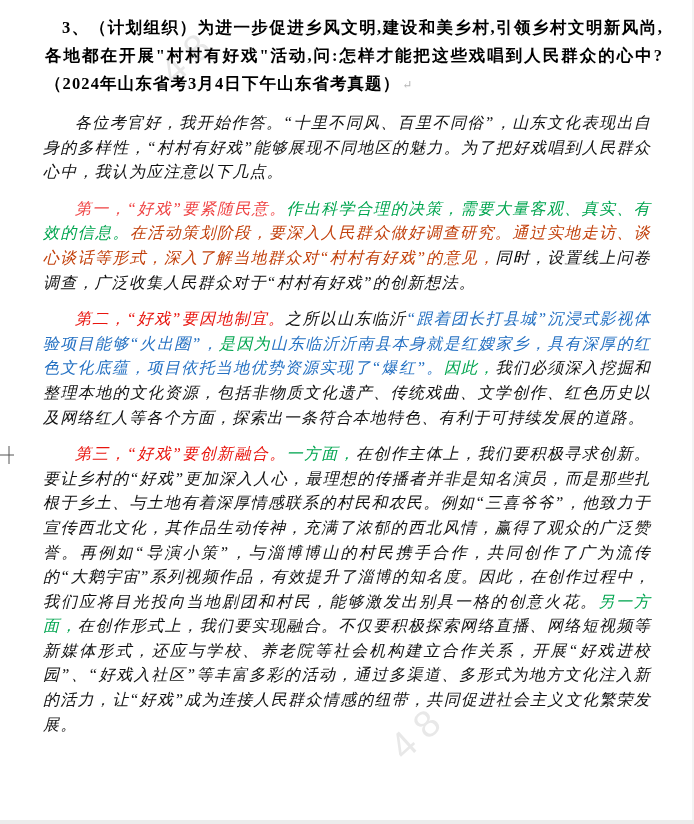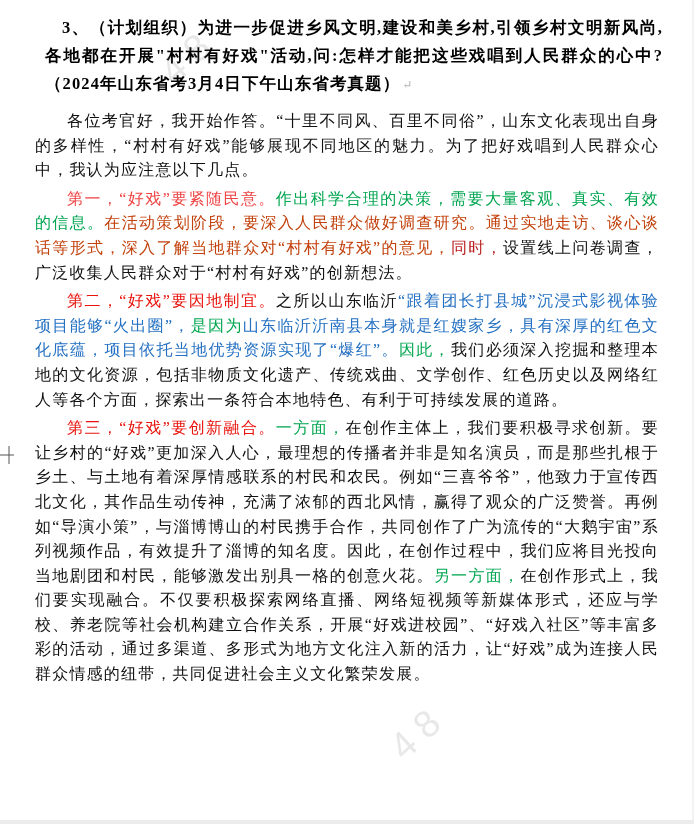--- a/index.html
+++ b/index.html
@@ -20,26 +20,27 @@
     margin: 0 0 10px 14px;
     color: #000000;
     font-weight: bold;
     font-size: 16.5px;
     line-height: 28px;
     letter-spacing: 1.1px;
     text-indent: 17px;
     text-align: justify;
   }
   .para {
-    margin: 4px;
+    margin: 12px;
     font-size: 16px;
     line-height: 24.6px;
     letter-spacing: 1.2px;
     text-indent: 2em;
     text-align: justify;
+    font-style: italic;
   }
   .pmark {
     font-weight: normal;
     font-size: 12px;
     color: #b5b5b5;
     letter-spacing: 0;
     margin-left: 2px;
   }
   .watermark {
     position: absolute;
@@ -76,21 +77,21 @@
 
 <div class="page">
 
   <span class="watermark" id="wm-top">48</span>
   <span class="watermark" id="wm-bottom">48</span>
 
   <p class="title"><span>3、（计划组织）为进一步促进乡风文明,建设和美乡村,引领乡村文明新风尚,各地都在开展"村村有好戏"活动,问:怎样才能把这些戏唱到人民群众的心中?（2024年山东省考3月4日下午山东省考真题）</span><span class="pmark">↵</span></p>
 
   <div>
       <p class="para"><span style="color: rgb(17, 17, 17);">各位考官好，我开始作答。“十里不同风、百里不同俗”，山东文化表现出自身的多样性，“村村有好戏”能够展现不同地区的魅力。为了把好戏唱到人民群众心中，我认为应注意以下几点。</span></p>
-      <p class="para"><span style="color: #ef4444;">第一，“好戏”要紧随民意。</span><span style="color: rgb(0, 165, 79);">作出科学合理的决策，需要大量客观、真实、有效的信息。</span><span style="color: #c2410c;">在活动策划阶段，要深入人民群众做好调查研究。通过实地走访、谈心谈话等形式，深入了解当地群众对“村村有好戏”的意见，</span><span style="color: #b91c1c;">同时，</span><span style="color: rgb(17, 17, 17);">设置线上问卷调查，广泛收集人民群众对于“村村有好戏”的创新想法。</span></p>
+      <p class="para"><span style="color: #ef4444;">第一，“好戏”要紧随民意。</span><span style="color: rgb(0, 165, 79);">作出科学合理的决策，需要大量客观、真实、有效的信息。</span><span style="color: #c2410c;">在活动策划阶段，要深入人民群众做好调查研究。通过实地走访、谈心谈话等形式，深入了解当地群众对“村村有好戏”的意见，</span><span style="color: #000000;">同时，</span><span style="color: rgb(17, 17, 17);">设置线上问卷调查，广泛收集人民群众对于“村村有好戏”的创新想法。</span></p>
       <p class="para"><span style="color: rgb(232, 21, 14);">第二，“好戏”要因地制宜。</span><span style="color: rgb(17, 17, 17);">之所以山东临沂</span><span style="color: rgb(36, 112, 194);">“跟着团长打县城”沉浸式影视体验项目能够“火出圈”，</span><span style="color: rgb(0, 165, 79);">是因为</span><span style="color: rgb(36, 112, 194);">山东临沂沂南县本身就是红嫂家乡，具有深厚的红色文化底蕴，项目依托当地优势资源实现了“爆红”。</span><span style="color: rgb(0, 165, 79);">因此，</span><span style="color: rgb(17, 17, 17);">我们必须深入挖掘和整理本地的文化资源，包括非物质文化遗产、传统戏曲、文学创作、红色历史以及网络红人等各个方面，探索出一条符合本地特色、有利于可持续发展的道路。</span></p>
       <p class="para"><span style="color: rgb(232, 21, 14);">第三，“好戏”要创新融合。</span><span style="color: rgb(0, 165, 79);">一方面，</span><span style="color: rgb(17, 17, 17);">在创作主体上，我们要积极寻求创新。要让乡村的“好戏”更加深入人心，最理想的传播者并非是知名演员，而是那些扎根于乡土、与土地有着深厚情感联系的村民和农民。例如“三喜爷爷”，他致力于宣传西北文化，其作品生动传神，充满了浓郁的西北风情，赢得了观众的广泛赞誉。再例如“导演小策”，与淄博博山的村民携手合作，共同创作了广为流传的“大鹅宇宙”系列视频作品，有效提升了淄博的知名度。因此，在创作过程中，我们应将目光投向当地剧团和村民，能够激发出别具一格的创意火花。</span><span style="color: rgb(0, 165, 79);">另一方面，</span><span style="color: rgb(17, 17, 17);">在创作形式上，我们要实现融合。不仅要积极探索网络直播、网络短视频等新媒体形式，还应与学校、养老院等社会机构建立合作关系，开展“好戏进校园”、“好戏入社区”等丰富多彩的活动，通过多渠道、多形式为地方文化注入新的活力，让“好戏”成为连接人民群众情感的纽带，共同促进社会主义文化繁荣发展。</span></p>
     </div>
 
   <div class="margin-mark">
     <svg width="14" height="18" viewBox="0 0 14 18">
       <line x1="0" y1="9" x2="14" y2="9" stroke="#555555" stroke-width="1"></line>
       <line x1="9" y1="0" x2="9" y2="18" stroke="#555555" stroke-width="1"></line>
     </svg>
   </div>

